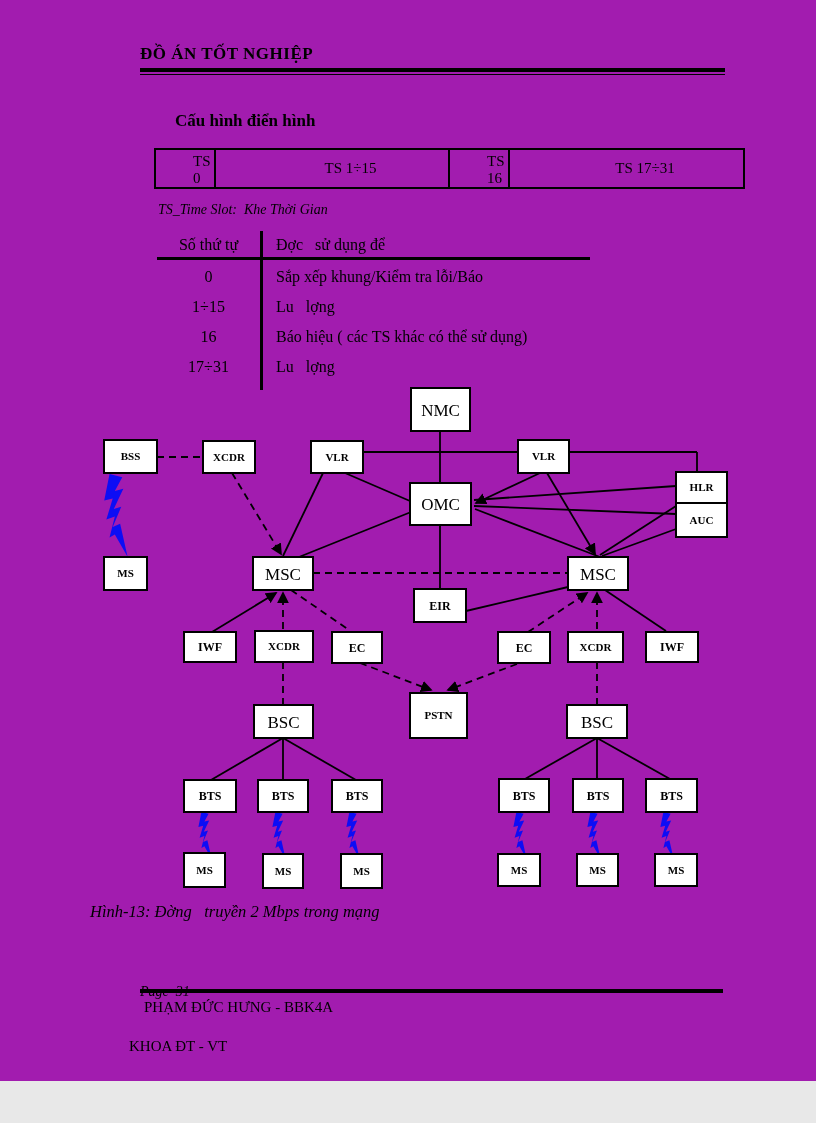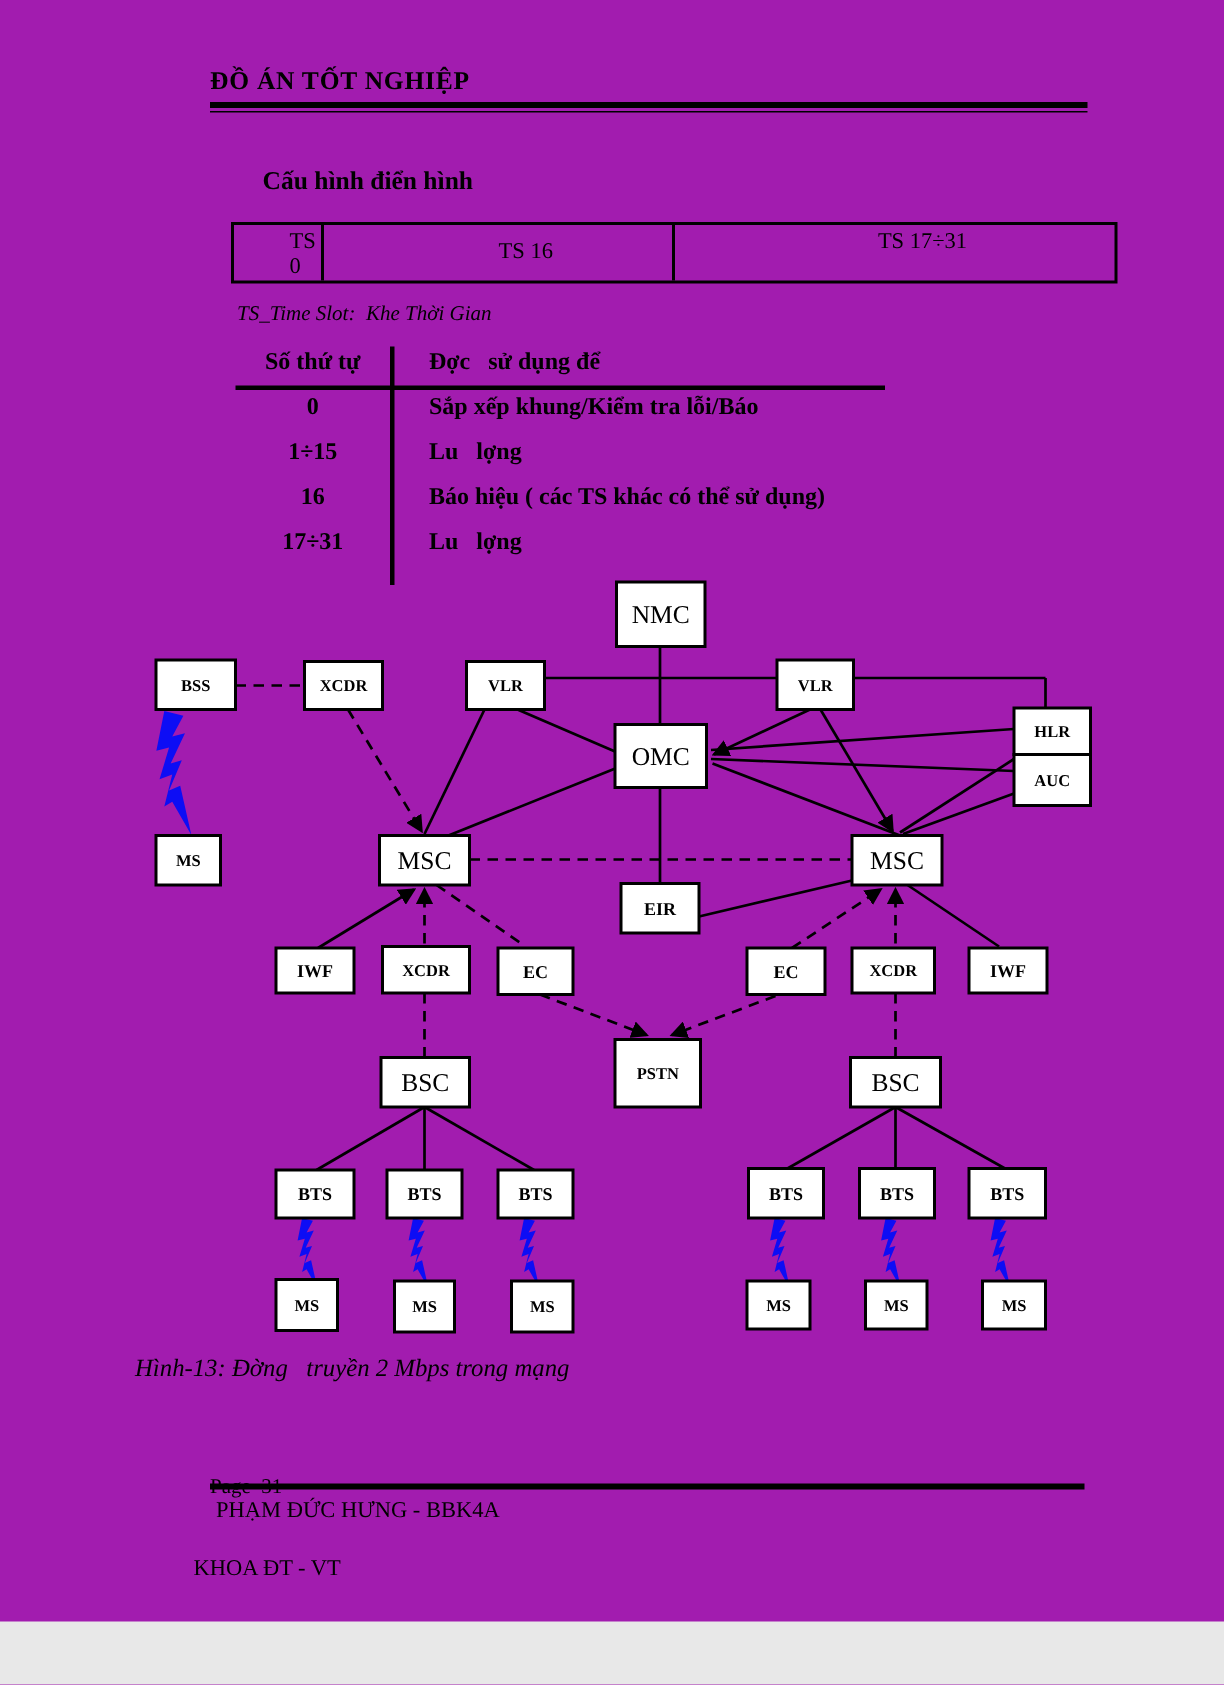--- a/index.html
+++ b/index.html
@@ -22,54 +22,55 @@
   .ts-cell:nth-child(2){ width:234px; }
   .ts-cell:nth-child(3){ width:60px; align-items:flex-start; padding-top:3px; }
   .ts-cell:nth-child(1){ align-items:flex-start; padding-top:3px; }
   .ts-cell:last-child { border-right:none; flex:1; }
 
   .ts-note { position:absolute; left:158px; top:202px; font-size:14px; font-style:italic; white-space:pre-wrap; }
 
   
   .seq-table { position:absolute; left:157px; top:233px; width:433px; font-size:16px; }
   .seq-divider { position:absolute; left:103px; top:-2px; width:3px; height:159px; background:#000; }
-  .seq-row { display:flex; align-items:flex-start; min-height:30px; padding-top:3px;font-weight:bold; }
+  .seq-row { display:flex; align-items:center; min-height:30px; padding-top:3px; }
   .seq-header { border-bottom:3px solid #000; min-height:27px; padding-top:0; }
   .c1 { width:103px; flex:none; text-align:center; white-space:pre-wrap; }
-  .c2 { padding-left:26px; white-space:pre-wrap; }
+  .c2 { padding-left:16px; white-space:pre-wrap; }
 
   
   #net-svg { position:absolute; left:0; top:0; width:816px; height:1123px; }
   #net-svg text { font-family:"Liberation Serif", serif; }
 
   .caption { position:absolute; left:90px; top:902px; width:700px; text-align:left; font-style:italic; font-size:16.5px; white-space:pre-wrap; }
 
   
   .ftr-rule { position:absolute; left:140px; top:989px; width:583px; height:4px; background:#000; }
   .ftr-author { position:absolute; left:144px; top:999px; font-size:15px; white-space:pre-wrap; }
-  .ftr-page { position:absolute; left:140px; top:984px; font-size:14px; white-space:pre-wrap; }
+  .ftr-page { position:absolute; left:140px; top:984px; font-size:14px; font-style:italic; white-space:pre-wrap; }
   .ftr-faculty { position:absolute; left:129px; top:1038px; font-size:15px; white-space:pre-wrap; }
 
   .bottom-dots { position:absolute; left:0; top:1116px; width:816px; border-top:2px dotted #b9d8d0; }
 </style>
 </head>
 <body>
 
 <div class="page">
 
   <div class="hdr">
     <span class="hdr-left">ĐỒ ÁN TỐT NGHIỆP</span>
   </div>
   <div class="hdr-rule"></div>
   <div class="hdr-rule2"></div>
 
   <div class="sec-title">Cấu hình điển hình</div>
 
   <div class="ts-table">
     <div class="ts-cell">TS 0</div>
+    <div class="ts-cell">TS 1÷15</div>
     <div class="ts-cell">TS 16</div>
     <div class="ts-cell">TS 17÷31</div>
   </div>
 
   <div class="ts-note">TS_Time Slot:  Khe Thời Gian</div>
 
   <div class="seq-table">
     <div class="seq-divider"></div>
     <div class="seq-row seq-header">
       <div class="c1">Số thứ tự</div>

